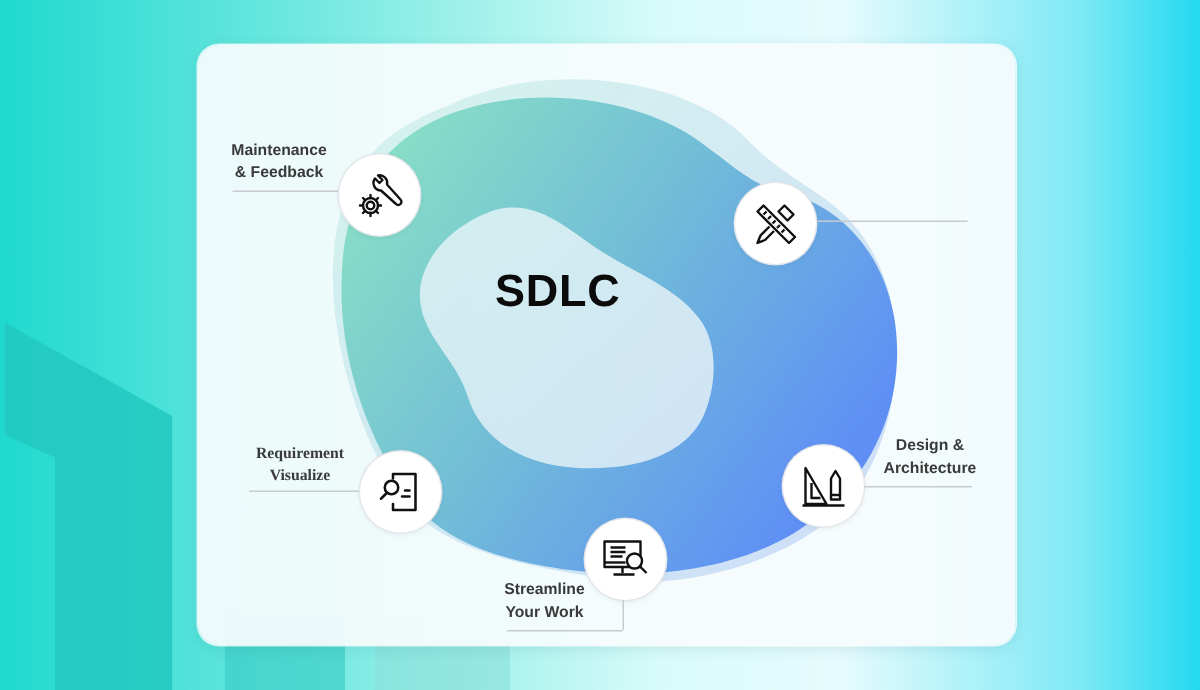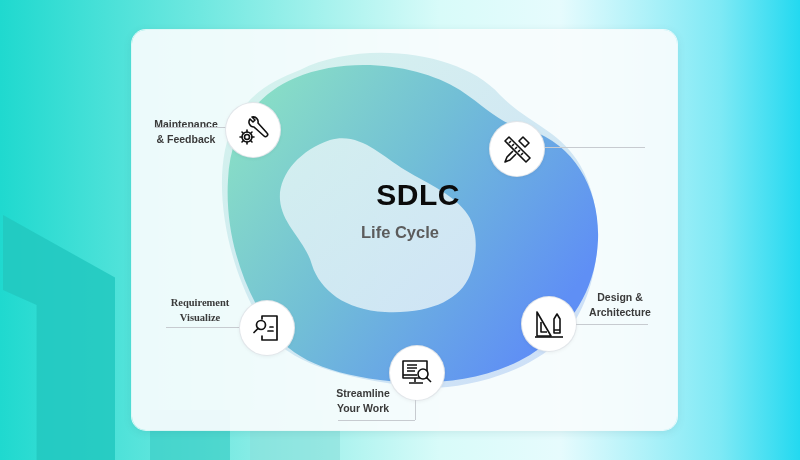--- a/index.html
+++ b/index.html
@@ -12,21 +12,21 @@
   .bg-col1 { left: 3px; top: 215px; width: 112px; height: 250px; background: #22c8c0; clip-path: polygon(0 0, 100% 25%, 100% 100%, 30% 100%, 30% 36%, 0 30%); opacity: .85; }
   .bg-col2 { left: 150px; top: 410px; width: 80px; height: 60px; background: #3ccfc6; opacity: .7; }
   .bg-col3 { left: 250px; top: 410px; width: 90px; height: 60px; background: #8be0da; opacity: .6; }
   .card {
     position: absolute; left: 132px; top: 30px; width: 545px; height: 400px;
     background: rgba(248, 252, 253, 0.93); border-radius: 14px;
     box-shadow: 0 0 0 1px rgba(255,255,255,0.8), 0 2px 10px rgba(0,80,90,0.12);
   }
   svg.ring { position: absolute; left: 0; top: 0; }
   .center-title {
-    position: absolute; left: 330px; top: 178px; width: 130px; text-align: right;
+    position: absolute; left: 330px; top: 178px; width: 130px; text-align: left;
     font-size: 30px; font-weight: 900; color: #0b0b0b; letter-spacing: 0.5px;
   }
   .center-sub {
     position: absolute; left: 320px; top: 222px; width: 160px; text-align: center;
     font-size: 16.5px; font-weight: 700; color: #5c5c5c; line-height: 21px;
   }
   .node {
     position: absolute; width: 54px; height: 54px; border-radius: 50%;
     background: #ffffff; box-shadow: 0 0 0 1px #e2e6ea, 0 1px 4px rgba(0,0,0,0.08);
     display: flex; align-items: center; justify-content: center;
@@ -63,24 +63,23 @@
 
   <path d="M300,70 C360,40 460,50 500,95 C530,125 560,130 580,165 C610,215 600,300 560,340 C520,380 440,395 400,385 C330,375 280,360 260,320 C230,270 215,200 225,150 C235,105 260,85 300,70 Z" fill="url(#rg2)" opacity="0.55"></path>
 
   <path fill-rule="evenodd" fill="url(#rg)" d="
     M295,78 C350,55 420,65 460,90 C490,110 500,125 530,130 C575,145 600,190 598,240 C596,290 570,330 530,355 C480,385 420,385 380,380 C320,372 285,355 265,320 C240,280 225,230 228,180 C230,130 255,95 295,78 Z
     M330,140 C300,150 278,175 280,200 C282,225 305,240 312,265 C320,290 345,310 385,312 C430,314 460,300 470,275 C478,255 478,230 468,215 C455,195 430,185 405,170 C380,155 360,132 330,140 Z"></path>
 </svg>
 
 <div class="center-title">SDLC</div>
 <div class="center-sub">
-  <div>Life Cycle</div>
 </div>
 
-<div class="label" style="left:140px;top:93px;width:92px;margin-top:24px;">
+<div class="label" style="left:140px;top:93px;width:92px;">
   <div>Maintenance</div>
   <div>&amp; Feedback</div>
 </div>
 <div class="rule" style="left:155px;top:127px;width:72px;"></div>
 <div class="node" style="left:226px;top:103px;">
   <svg viewBox="0 0 34 34" fill="none" stroke="#111" stroke-width="1.6" stroke-linejoin="round" stroke-linecap="round">
     <path d="M14,6 l3,3 l2,-2 l-3,-3 a5,5 0 0 1 6,6 l9,10 a2,2 0 0 1 -3,3 l-10,-9 a5,5 0 0 1 -4,-8 z"></path>
     <circle cx="11" cy="24" r="2.5"></circle>
     <path d="M11,17 v2 M11,29 v2 M4,24 h2 M16,24 h2 M6,19 l1.5,1.5 M14.5,27.5 l1.5,1.5 M6,29 l1.5,-1.5 M14.5,20.5 l1.5,-1.5"></path>
     <circle cx="11" cy="24" r="5"></circle>

